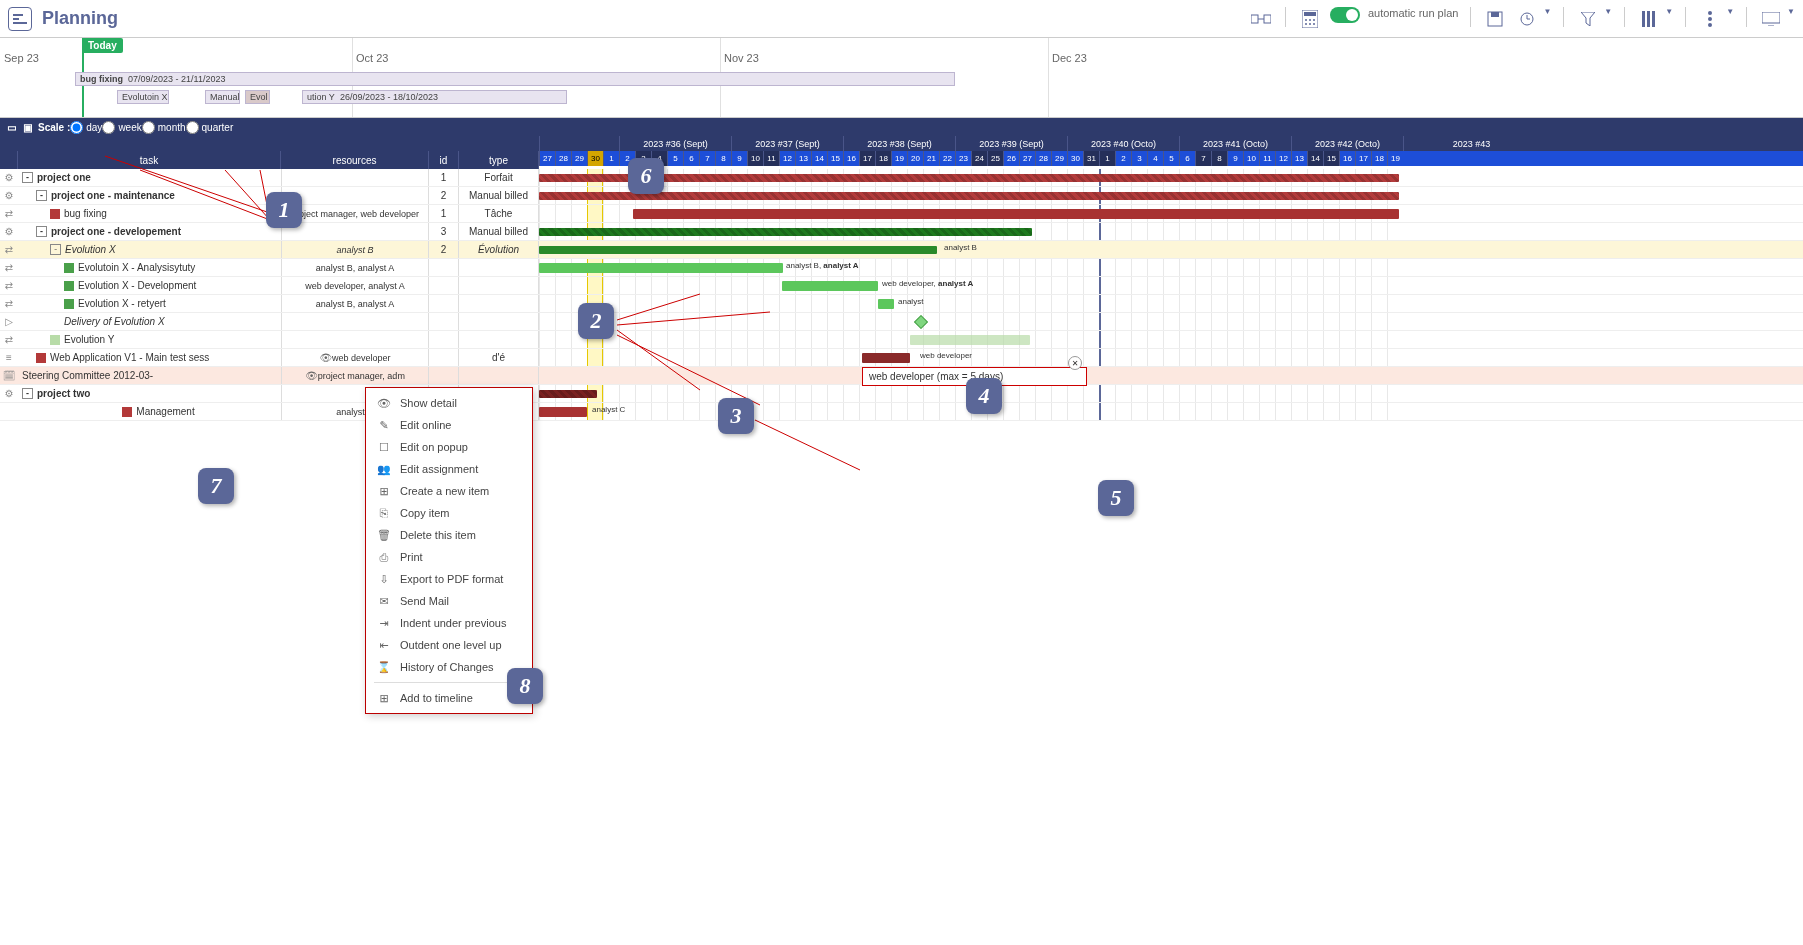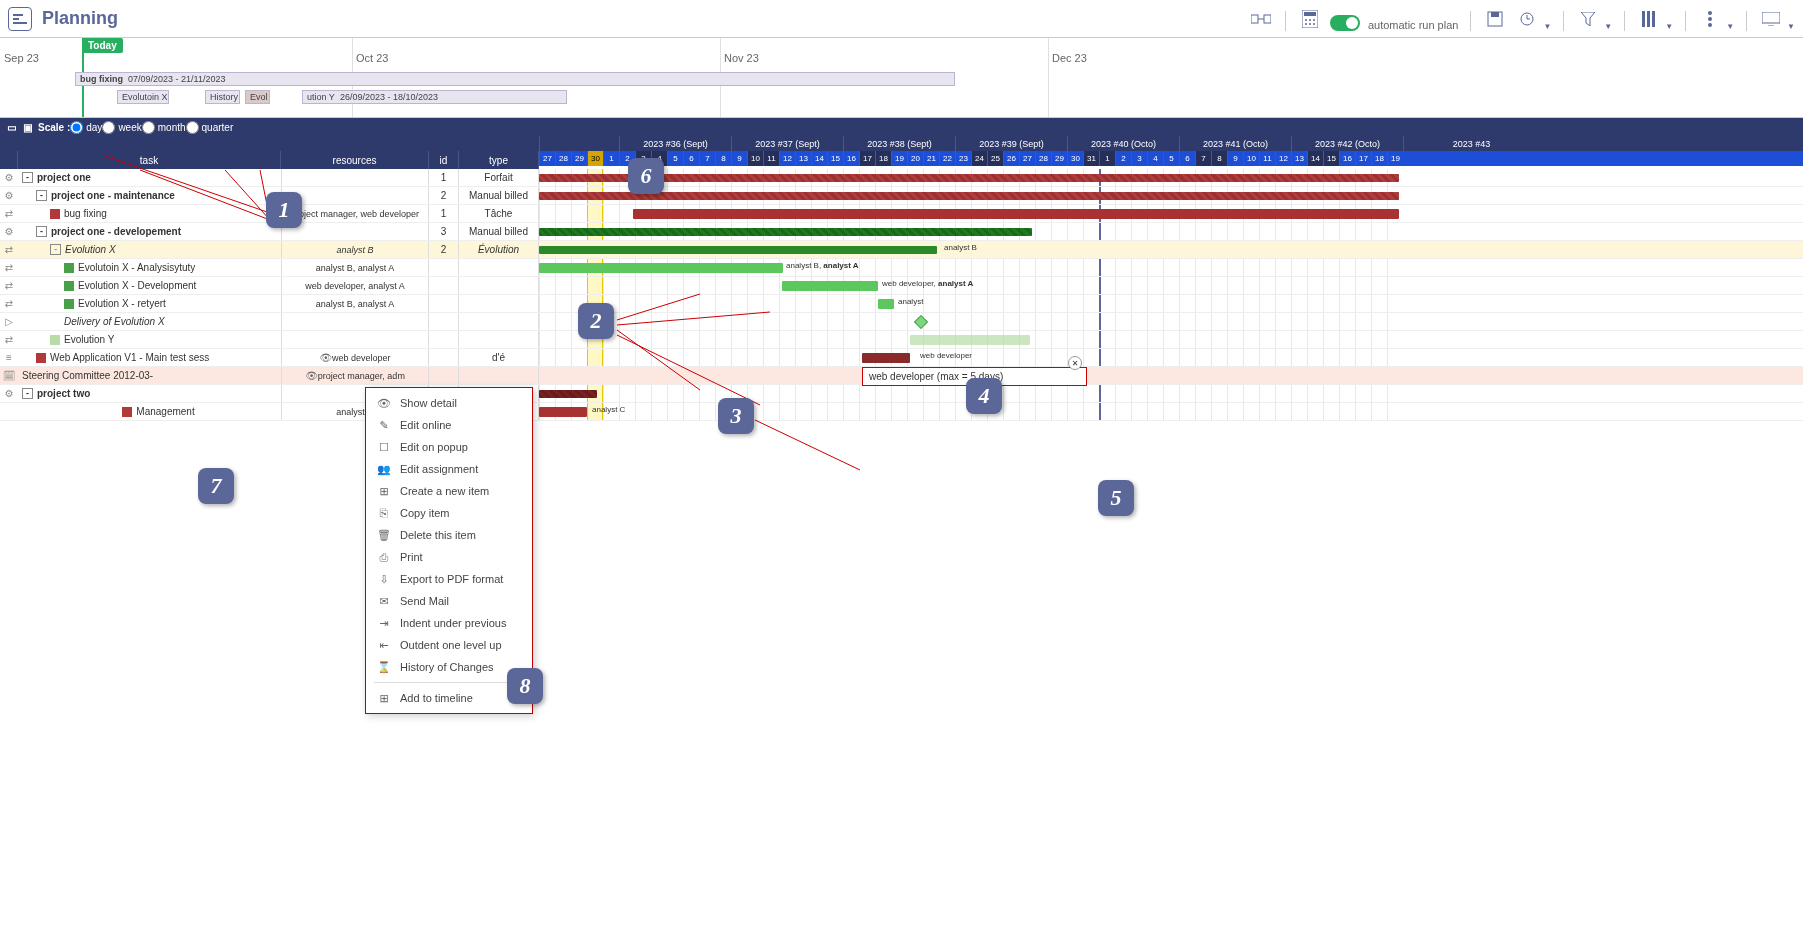--- a/index.html
+++ b/index.html
@@ -3,21 +3,21 @@
 <meta charset="utf-8">
 <style>
 * { margin: 0; padding: 0; box-sizing: border-box; font-family: Arial, sans-serif; }
 body { background: #fff; font-size: 11px; color: #333; }
 .app { width: 1803px; height: 945px; position: relative; overflow: hidden; }
 
 
 .header { height: 38px; display: flex; align-items: center; padding: 0 8px; border-bottom: 1px solid #ccc; }
 .header-icon { width: 24px; height: 24px; border: 1px solid #5b6798; border-radius: 4px; display: flex; align-items: center; justify-content: center; margin-right: 10px; }
 .header-title { font-size: 18px; font-weight: bold; color: #5b6798; flex: 1; }
-.toolbar-right { display: flex; align-items: flex-end; gap: 8px; }
+.toolbar-right { display: flex; align-items: flex-start; gap: 8px; }
 .tool-btn { width: 24px; height: 24px; display: flex; align-items: center; justify-content: center; color: #5b6798; cursor: pointer; }
 .toggle { width: 30px; height: 16px; background: #27ae60; border-radius: 8px; position: relative; }
 .toggle::after { content: ''; position: absolute; right: 2px; top: 2px; width: 12px; height: 12px; background: #fff; border-radius: 50%; }
 .auto-label { font-size: 11px; color: #666; }
 .tool-sep { width: 1px; height: 20px; background: #ccc; margin: 0 4px; }
 .chev-down { font-size: 8px; color: #5b6798; margin-left: -4px; }
 
 
 .timeline-upper { position: relative; height: 80px; border-bottom: 1px solid #ccc; }
 .today-badge { position: absolute; left: 82px; top: 0; background: #27ae60; color: #fff; padding: 2px 6px; font-size: 10px; font-weight: bold; border-radius: 2px; }
@@ -188,21 +188,21 @@
     <div class="today-line"></div>
     <div class="month-label" style="left:4px;">Sep 23</div>
     <div class="month-divider" style="left:352px;"></div>
     <div class="month-label" style="left:356px;">Oct 23</div>
     <div class="month-divider" style="left:720px;"></div>
     <div class="month-label" style="left:724px;">Nov 23</div>
     <div class="month-divider" style="left:1048px;"></div>
     <div class="month-label" style="left:1052px;">Dec 23</div>
     <div class="upper-bar" style="left:75px;top:34px;width:880px;"><b>bug fixing</b>&nbsp;&nbsp;<span>07/09/2023 - 21/11/2023</span></div>
     <div class="upper-bar small" style="left:117px;top:52px;width:52px;">Evolutoin X</div>
-    <div class="upper-bar small" style="left:205px;top:52px;width:35px;">History</div>
+    <div class="upper-bar small" style="left:205px;top:52px;width:35px;">Manual</div>
     <div class="upper-bar small" style="left:245px;top:52px;width:25px;background:#d9c9c9;">Evol</div>
     <div class="upper-bar" style="left:302px;top:52px;width:265px;"><span>ution Y</span>&nbsp;&nbsp;<span>26/09/2023 - 18/10/2023</span></div>
   </div>
 
   <div class="scale-bar">
     <span class="scale-icon">▭</span>
     <span class="scale-icon">▣</span>
     <span>Scale :</span>
     <label>
         <input type="radio" name="scale" checked="" style="">

